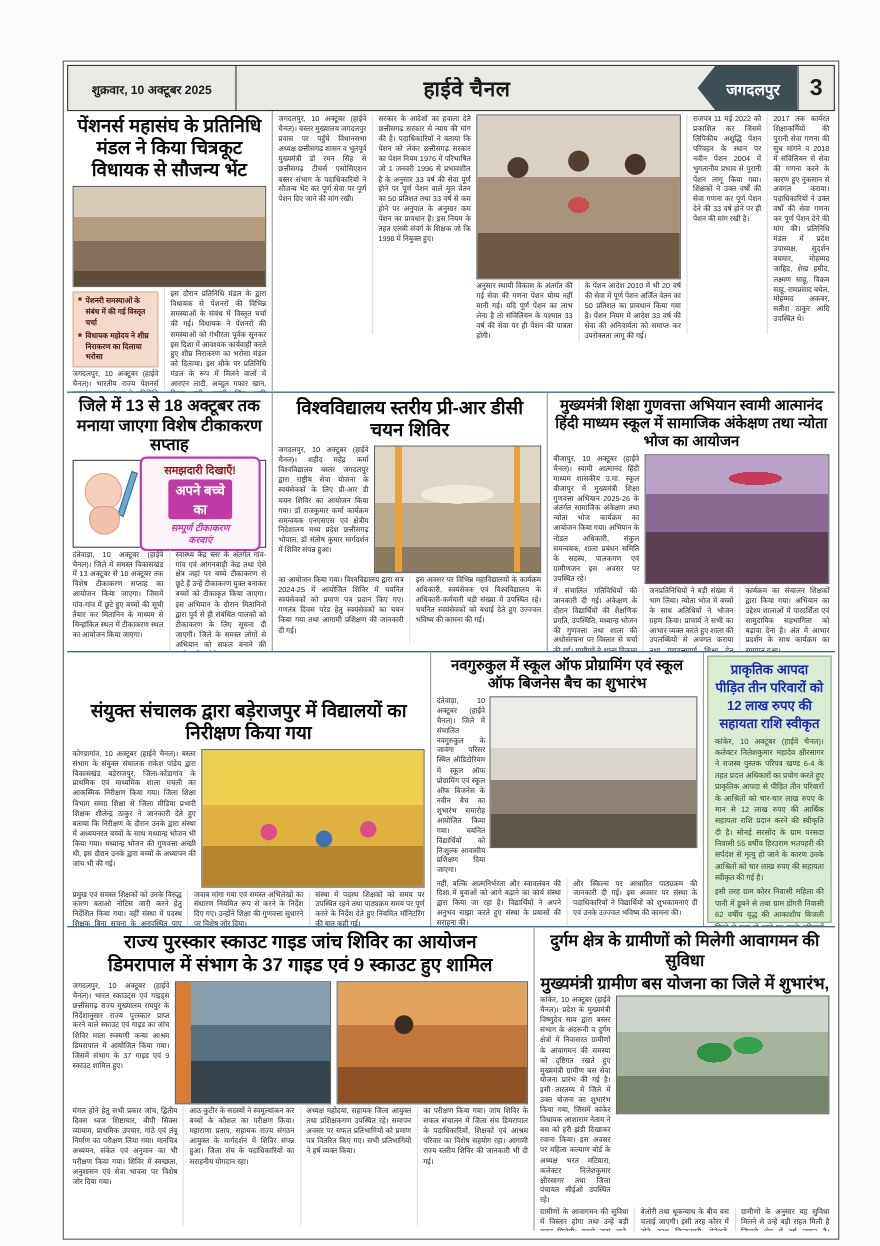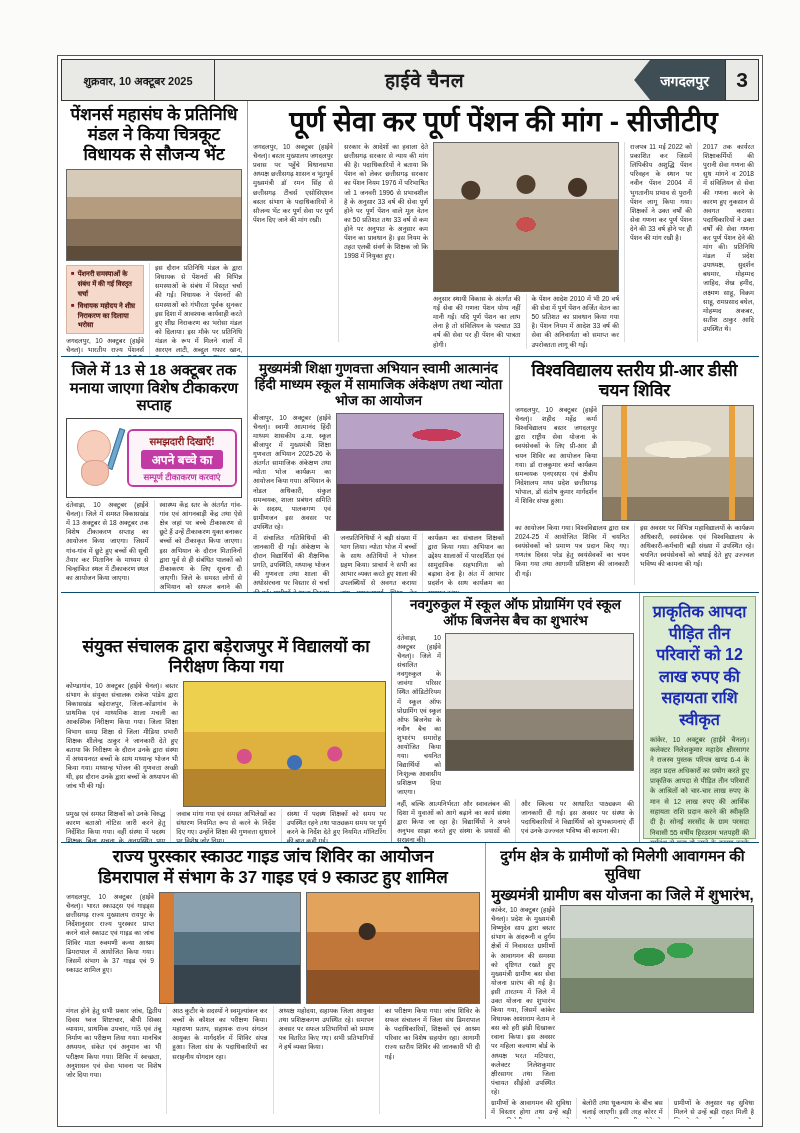--- a/index.html
+++ b/index.html
@@ -67,27 +67,27 @@
   
   .hlbox{background:#f5d9ca;border:1px solid #d8b29e;padding:3px 4px;margin:2px 0;}
   .hlbox .ln{display:flex;gap:3px;font-size:6.8px;font-weight:bold;color:#46100a;line-height:1.45;text-align:left;}
   .hlbox .sq{color:#8b1a1a;font-size:6px;}
   
   .ad{border:1px solid #444;display:flex;align-items:center;gap:6px;padding:4px;height:80px;box-sizing:border-box;margin:2px 0;}
   .baby{width:50px;height:64px;position:relative;flex:none;}
   .baby .head{position:absolute;left:6px;top:4px;width:32px;height:32px;border-radius:50%;background:#f7cdbb;border:1px solid #d9a18b;}
   .baby .body{position:absolute;left:10px;top:34px;width:26px;height:24px;border-radius:40% 40% 50% 50%;background:#f2c0ac;border:1px solid #d9a18b;}
   .baby .syr{position:absolute;right:2px;top:2px;width:4px;height:40px;background:#6fa8cf;border:1px solid #3f7196;transform:rotate(18deg);}
-  .adtext{flex:1;border:2px solid #c23ba5;border-radius:6px;background:#fdf4fa;padding:3px 4px;text-align:center;}
+  .adtext{flex:1;border:2px solid #c23ba5;border-radius:6px;background:#fdf4fa;padding:3px 16px;text-align:center;}
   .adl1{color:#8b1a1a;font-weight:bold;font-size:10px;}
   .adl2{background:#c23ba5;color:#fff;font-weight:bold;font-size:12px;border-radius:3px;margin:2px 8px;padding:1px 0;}
-  .adl3{color:#c23ba5;font-weight:bold;font-size:8.5px;}
+  .adl3{color:#c23ba5;font-weight:bold;font-size:8.5px;font-style:italic;}
   
   .greenbox{background:#dcecd2;border:1px solid #8aa87b;padding:4px 6px;height:100%;box-sizing:border-box;}
-  .gb-h{color:#1b2bb5;font-weight:bold;font-size:16px;text-align:center;line-height:1.35;margin-bottom:4px;}
+  .gb-h{color:#1b2bb5;font-weight:bold;font-size:12px;text-align:center;line-height:1.35;margin-bottom:4px;}
   .gb-b{font-size:6.9px;color:#24481f;text-align:justify;line-height:1.5;}
   .mt2{margin-top:2px;} .mt3{margin-top:3px;}
 </style>
 </head>
 <body>
 
 <div class="page">
   <div class="frame">
 
     <div class="mh">
@@ -116,21 +116,20 @@
             </div>
             <div class="bt mt2">जगदलपुर, 10 अक्टूबर (हाईवे चैनल)। भारतीय राज्य पेंशनर्स महासंघ बस्तर संभाग के प्रतिनिधि मंडल के द्वारा आज संभागीय अध्यक्ष राम नारायण लाटी के नेतृत्व में विधायक चित्रकूट से सौजन्य भेंट किया गया।</div>
           </div>
           <div class="c">
             <div class="bt">इस दौरान प्रतिनिधि मंडल के द्वारा विधायक से पेंशनरों की विभिन्न समस्याओं के संबंध में विस्तृत चर्चा की गई। विधायक ने पेंशनरों की समस्याओं को गंभीरता पूर्वक सुनकर इस दिशा में आवश्यक कार्यवाही करते हुए शीघ्र निराकरण का भरोसा मंडल को दिलाया। इस मौके पर प्रतिनिधि मंडल के रूप में मिलने वालों में आरएन लाटी, अब्दुल गफार खान, विमल पद्दी, एमपी सिंह आदि उपस्थित रहे।</div>
           </div>
         </div>
       </div>
 
       <div class="cell" style="flex:1;">
-        <div class="hl h-xl">पूर्ण सेवा कर पूर्ण पेंशन की मांग - सीजीटीए</div>
         <div class="cols" style="height:200px;">
           <div class="c" style="flex:0 0 80px;">
               <div class="bt">जगदलपुर, 10 अक्टूबर (हाईवे चैनल)। बस्तर मुख्यालय जगदलपुर प्रवास पर पहुँचे विधानसभा अध्यक्ष छत्तीसगढ़ शासन व भूतपूर्व मुख्यमंत्री डॉ रमन सिंह से छत्तीसगढ़ टीचर्स एसोसिएशन बस्तर संभाग के पदाधिकारियों ने सौजन्य भेंट कर पूर्ण सेवा पर पूर्ण पेंशन दिए जाने की मांग रखी।</div>
             </div>
           <div class="c" style="flex:0 0 84px;">
               <div class="bt">सरकार के आदेशों का हवाला देते छत्तीसगढ़ सरकार से न्याय की मांग की है। पदाधिकारियों ने बताया कि पेंशन को लेकर छत्तीसगढ़ सरकार का पेंशन नियम 1976 में परिभाषित जो 1 जनवरी 1996 से प्रभावशील है के अनुसार 33 वर्ष की सेवा पूर्ण होने पर पूर्ण पेंशन वाले मूल वेतन का 50 प्रतिशत तथा 33 वर्ष से कम होने पर अनुपात के अनुसार कम पेंशन का प्रावधान है। इस नियम के तहत एलबी संवर्ग के शिक्षक जो कि 1998 में नियुक्त हुए।</div>
             </div>
           <div class="c" style="flex:0 0 186px;border-left:none;padding-left:0;">
             <div class="ph ph-main" style="width:100%;height:150px;"></div>
             <div class="cols mt2">
@@ -171,55 +170,55 @@
         <div class="cols mt2">
           <div class="c">
               <div class="bt">दंतेवाड़ा, 10 अक्टूबर (हाईवे चैनल)। जिले में समस्त विकासखंड में 13 अक्टूबर से 18 अक्टूबर तक विशेष टीकाकरण सप्ताह का आयोजन किया जाएगा। जिसमें गांव-गांव में छूटे हुए बच्चों की सूची तैयार कर मितानिन के माध्यम से चिन्हांकित स्थल में टीकाकरण स्थल का आयोजन किया जाएगा।</div>
             </div>
           <div class="c">
               <div class="bt">स्वास्थ्य केंद्र स्तर के अंतर्गत गांव-गांव एवं आंगनबाड़ी केंद्र तथा ऐसे क्षेत्र जहां पर बच्चे टीकाकरण से छूटे हैं उन्हें टीकाकरण युक्त बनाकर बच्चों को टीकाकृत किया जाएगा। इस अभियान के दौरान मितानिनों द्वारा पूर्व से ही संबंधित पालकों को टीकाकरण के लिए सूचना दी जाएगी। जिले के समस्त लोगों से अभियान को सफल बनाने की अपील की गई है।</div>
             </div>
         </div>
       </div>
 
+      <div class="cell" style="flex:1;">
+        <div class="hl h-lg">विश्वविद्यालय स्तरीय प्री-आर डीसी चयन शिविर</div>
+        <div style="display:flex;gap:5px;">
+          <div style="flex:0 0 82px;">
+              <div class="bt">जगदलपुर, 10 अक्टूबर (हाईवे चैनल)। शहीद महेंद्र कर्मा विश्वविद्यालय बस्तर जगदलपुर द्वारा राष्ट्रीय सेवा योजना के स्वयंसेवकों के लिए प्री-आर डी चयन शिविर का आयोजन किया गया। डॉ राजकुमार कर्मा कार्यक्रम समन्वयक एनएसएस एवं क्षेत्रीय निदेशालय मध्य प्रदेश छत्तीसगढ़ भोपाल, डॉ संतोष कुमार मार्गदर्शन में शिविर संपन्न हुआ।</div>
+            </div>
+          <div class="ph ph-univ" style="flex:1;height:116px;"></div>
+        </div>
+        <div class="cols mt2" style="height:62px;">
+          <div class="c">
+              <div class="bt">का आयोजन किया गया। विश्वविद्यालय द्वारा सत्र 2024-25 में आयोजित शिविर में चयनित स्वयंसेवकों को प्रमाण पत्र प्रदान किए गए। गणतंत्र दिवस परेड हेतु स्वयंसेवकों का चयन किया गया तथा आगामी प्रशिक्षण की जानकारी दी गई।</div>
+            </div>
+          <div class="c">
+              <div class="bt">इस अवसर पर विभिन्न महाविद्यालयों के कार्यक्रम अधिकारी, स्वयंसेवक एवं विश्वविद्यालय के अधिकारी-कर्मचारी बड़ी संख्या में उपस्थित रहे। चयनित स्वयंसेवकों को बधाई देते हुए उज्ज्वल भविष्य की कामना की गई।</div>
+            </div>
+        </div>
+      </div>
+
       <div class="cell" style="width:262px;">
         <div class="hl h-sm">मुख्यमंत्री शिक्षा गुणवत्ता अभियान स्वामी आत्मानंद हिंदी माध्यम स्कूल में सामाजिक अंकेक्षण तथा न्योता भोज का आयोजन</div>
         <div style="display:flex;gap:5px;">
           <div style="flex:0 0 78px;">
               <div class="bt">बीजापुर, 10 अक्टूबर (हाईवे चैनल)। स्वामी आत्मानंद हिंदी माध्यम शासकीय उ.मा. स्कूल बीजापुर में मुख्यमंत्री शिक्षा गुणवत्ता अभियान 2025-26 के अंतर्गत सामाजिक अंकेक्षण तथा न्योता भोज कार्यक्रम का आयोजन किया गया। अभियान के नोडल अधिकारी, संकुल समन्वयक, शाला प्रबंधन समिति के सदस्य, पालकगण एवं ग्रामीणजन इस अवसर पर उपस्थित रहे।</div>
             </div>
           <div class="ph ph-school" style="flex:1;height:118px;"></div>
         </div>
         <div class="cols mt2" style="height:66px;">
           <div class="c">
               <div class="bt">में संचालित गतिविधियों की जानकारी दी गई। अंकेक्षण के दौरान विद्यार्थियों की शैक्षणिक प्रगति, उपस्थिति, मध्यान्ह भोजन की गुणवत्ता तथा शाला की अधोसंरचना पर विस्तार से चर्चा की गई। ग्रामीणों ने शाला विकास हेतु अपने सुझाव भी दिए।</div>
             </div>
           <div class="c">
               <div class="bt">जनप्रतिनिधियों ने बड़ी संख्या में भाग लिया। न्योता भोज में बच्चों के साथ अतिथियों ने भोजन ग्रहण किया। प्राचार्य ने सभी का आभार व्यक्त करते हुए शाला की उपलब्धियों से अवगत कराया तथा गुणवत्तापूर्ण शिक्षा हेतु संकल्प दिलाया।</div>
             </div>
           <div class="c">
               <div class="bt">कार्यक्रम का संचालन शिक्षकों द्वारा किया गया। अभियान का उद्देश्य शालाओं में पारदर्शिता एवं सामुदायिक सहभागिता को बढ़ावा देना है। अंत में आभार प्रदर्शन के साथ कार्यक्रम का समापन हुआ।</div>
-            </div>
-        </div>
-      </div>
-
-      <div class="cell" style="flex:1;">
-        <div class="hl h-lg">विश्वविद्यालय स्तरीय प्री-आर डीसी चयन शिविर</div>
-        <div style="display:flex;gap:5px;">
-          <div style="flex:0 0 82px;">
-              <div class="bt">जगदलपुर, 10 अक्टूबर (हाईवे चैनल)। शहीद महेंद्र कर्मा विश्वविद्यालय बस्तर जगदलपुर द्वारा राष्ट्रीय सेवा योजना के स्वयंसेवकों के लिए प्री-आर डी चयन शिविर का आयोजन किया गया। डॉ राजकुमार कर्मा कार्यक्रम समन्वयक एनएसएस एवं क्षेत्रीय निदेशालय मध्य प्रदेश छत्तीसगढ़ भोपाल, डॉ संतोष कुमार मार्गदर्शन में शिविर संपन्न हुआ।</div>
-            </div>
-          <div class="ph ph-univ" style="flex:1;height:116px;"></div>
-        </div>
-        <div class="cols mt2" style="height:62px;">
-          <div class="c">
-              <div class="bt">का आयोजन किया गया। विश्वविद्यालय द्वारा सत्र 2024-25 में आयोजित शिविर में चयनित स्वयंसेवकों को प्रमाण पत्र प्रदान किए गए। गणतंत्र दिवस परेड हेतु स्वयंसेवकों का चयन किया गया तथा आगामी प्रशिक्षण की जानकारी दी गई।</div>
-            </div>
-          <div class="c">
-              <div class="bt">इस अवसर पर विभिन्न महाविद्यालयों के कार्यक्रम अधिकारी, स्वयंसेवक एवं विश्वविद्यालय के अधिकारी-कर्मचारी बड़ी संख्या में उपस्थित रहे। चयनित स्वयंसेवकों को बधाई देते हुए उज्ज्वल भविष्य की कामना की गई।</div>
             </div>
         </div>
       </div>
     </div>
 
     <div class="row" style="height:250px;">
 
       <div class="cell" style="width:330px;margin-top:40px;">
         <div class="hl h-lg">संयुक्त संचालक द्वारा बड़ेराजपुर में विद्यालयों का निरीक्षण किया गया</div>
         <div style="display:flex;gap:5px;">

